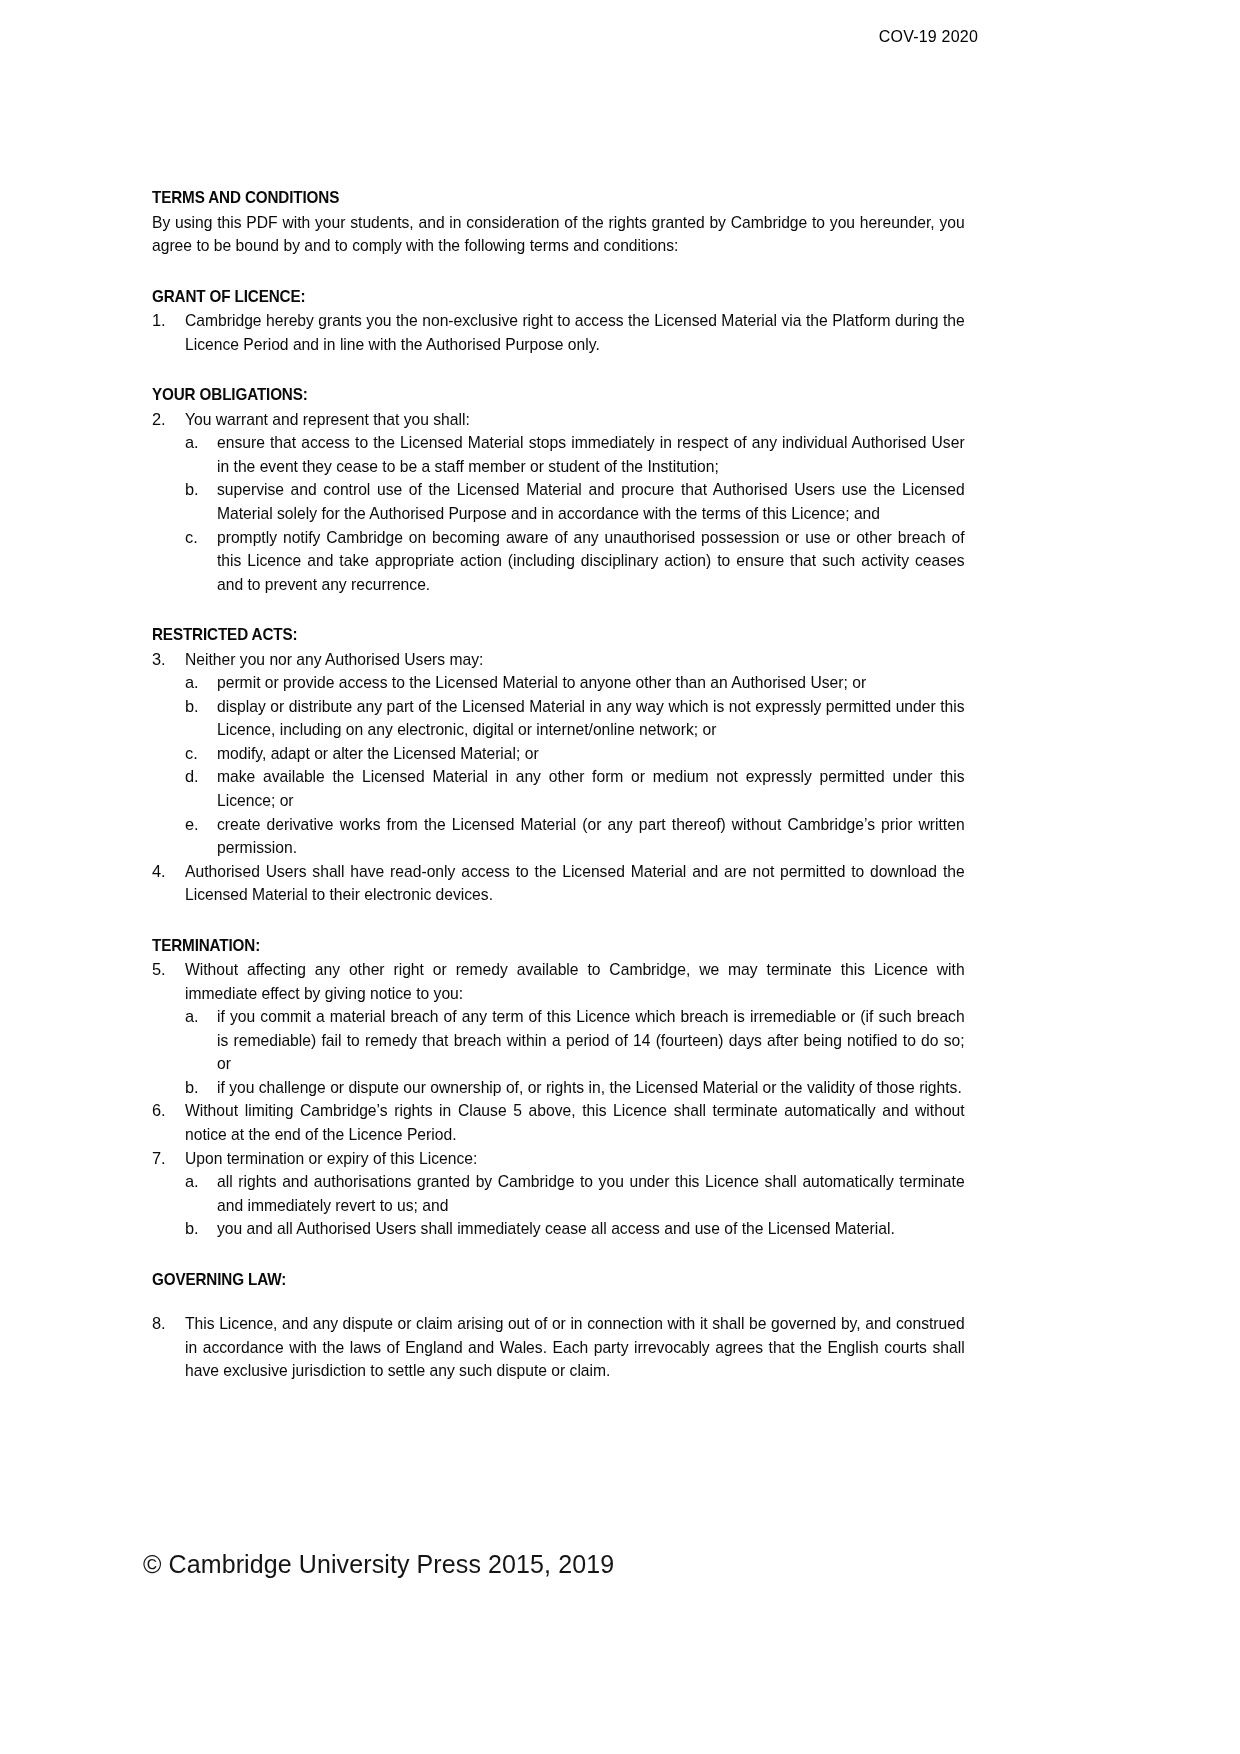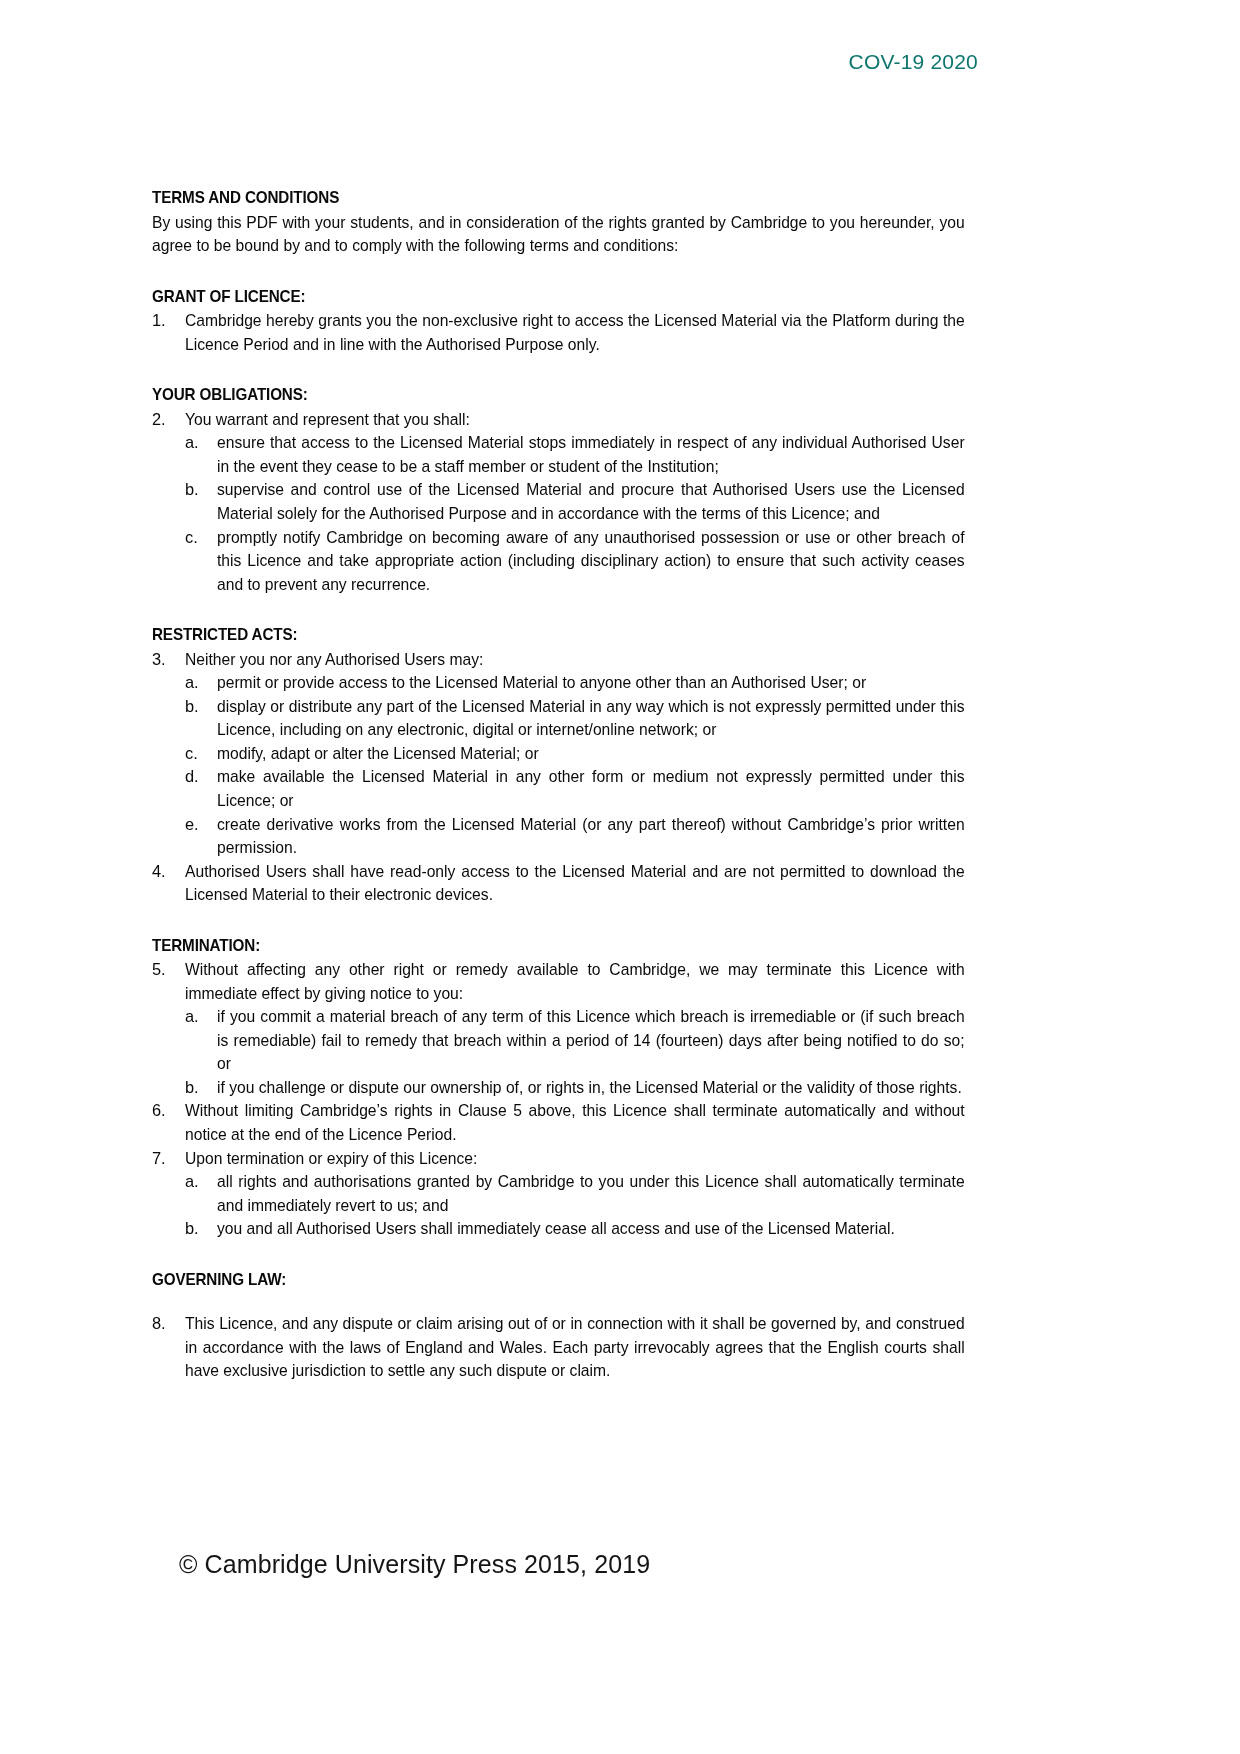--- a/index.html
+++ b/index.html
@@ -14,28 +14,28 @@
     background: #ffffff;
     box-sizing: border-box;
     font-family: "Liberation Sans", "DejaVu Sans", sans-serif;
     color: #0a0a0a;
     overflow: hidden;
   }
 
   
   .page-header {
     position: absolute;
-    top: 50px;
+    top: 28px;
     right: 0;
     left: 0;
     text-align: right;
     padding-right: 262px;
-    font-size: 21px;
+    font-size: 16px;
     letter-spacing: 0.2px;
-    color: #0f766e;
+    color: #000000;
     font-family: "Liberation Sans", "DejaVu Sans", sans-serif;
   }
 
   
   .content {
     position: absolute;
     left: 152px;
     top: 186px;
     width: 812px;
   }
@@ -125,21 +125,20 @@
 
   
   .page-footer {
     position: absolute;
     left: 143px;
     bottom: 175px;
     font-size: 25px;
     letter-spacing: 0.1px;
     color: #151515;
     font-family: "Liberation Sans", "DejaVu Sans", sans-serif;
-    margin-left: 36px;
   }
 </style>
 </head>
 <body>
 
 <div class="page">
 
   <div class="page-header">COV-19 2020</div>
 
   <div class="content">

